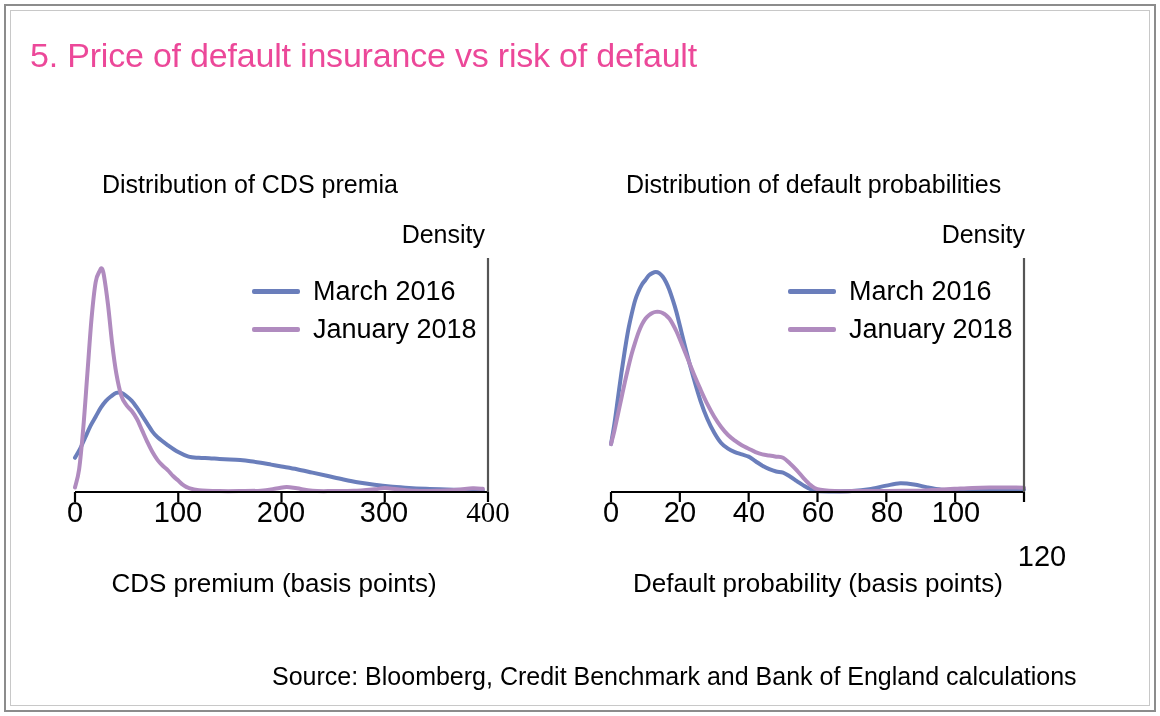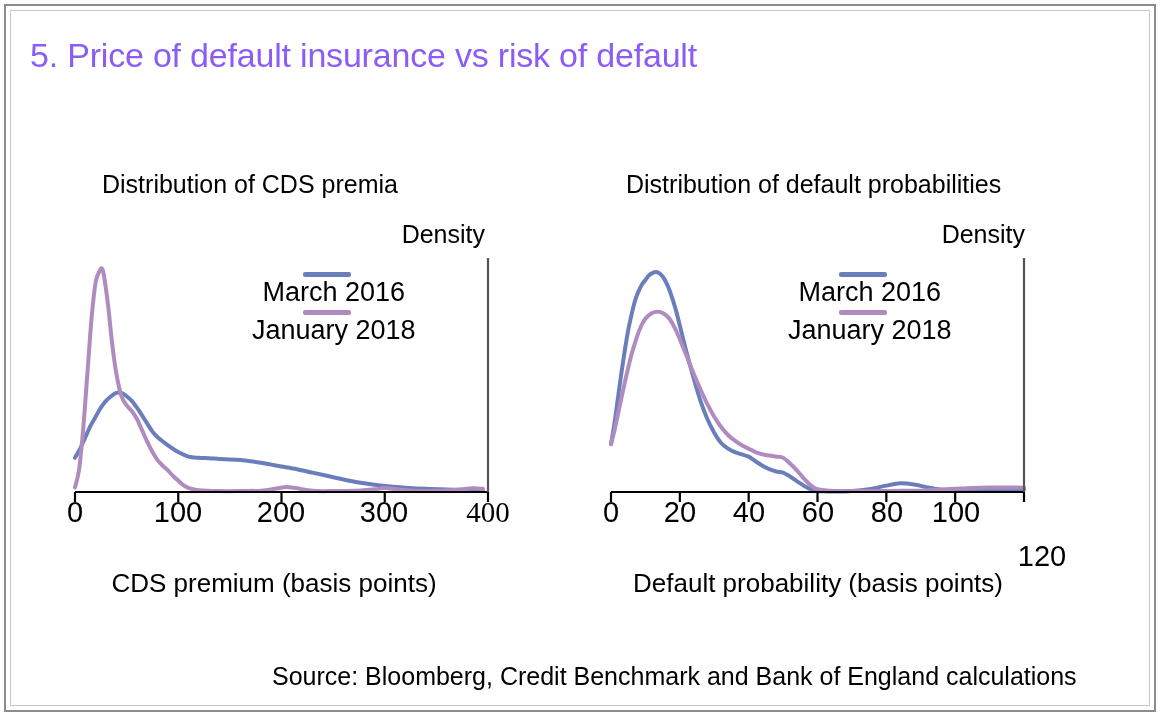--- a/index.html
+++ b/index.html
@@ -36,21 +36,21 @@
     height: 696px;
     border: 1px solid #c8c8c8;
     box-sizing: border-box;
     pointer-events: none;
   }
   .chart-title {
     position: absolute;
     left: 30px;
     top: 36px;
     font-size: 34px;
-    color: #8b5cf6;
+    color: #ec4899;
     letter-spacing: -0.2px;
     white-space: nowrap;
   }
   .panel {
     position: absolute;
     top: 160px;
   }
   #panel-left  { left: 62px;  width: 470px; height: 450px; }
   #panel-right { left: 598px; width: 470px; height: 450px; }
 
@@ -83,21 +83,20 @@
   .legend {
     position: absolute;
     top: 112px;
   }
   #panel-left .legend  { left: 190px; }
   #panel-right .legend { left: 190px; }
   .legend-row {
     display: flex;
     align-items: center;
     height: 38px;
-    flex-direction: column;
   }
   .legend-swatch {
     width: 48px;
     height: 5px;
     border-radius: 2px;
     margin-right: 13px;
   }
   .legend-text {
     font-size: 27px;
     color: #000000;

